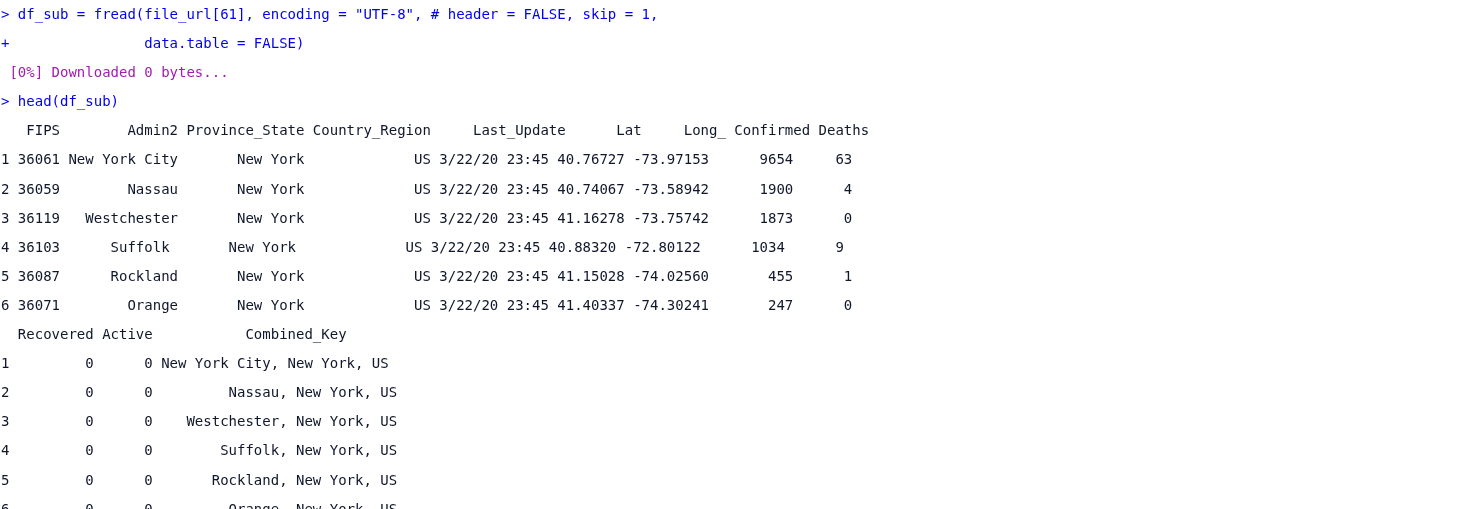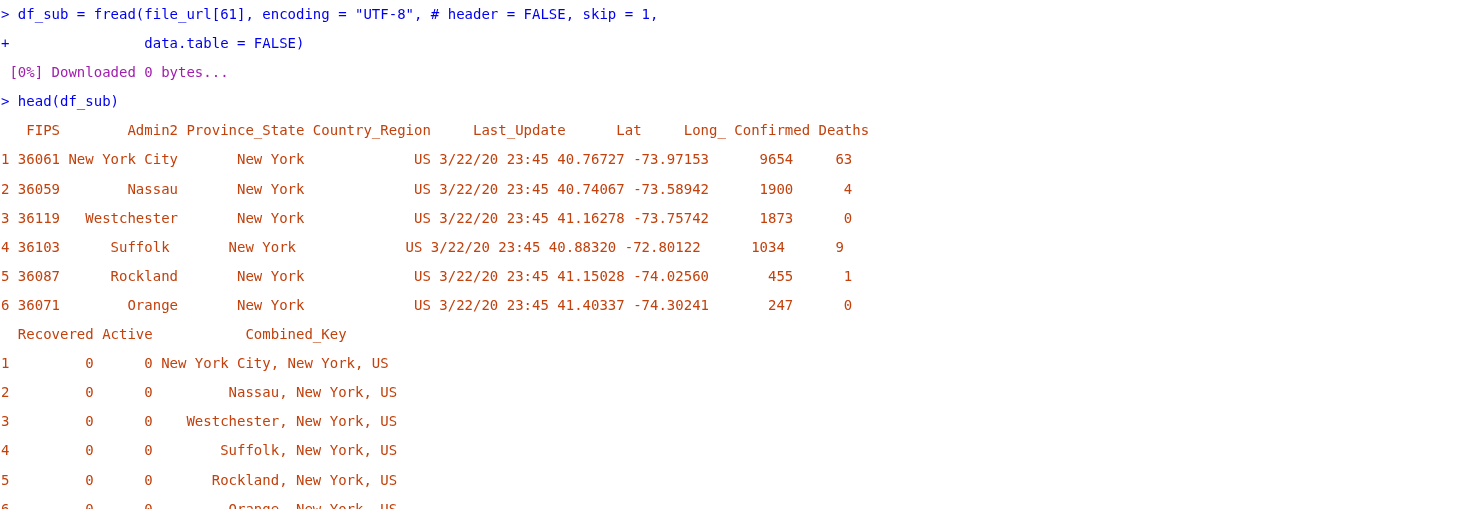--- a/index.html
+++ b/index.html
@@ -27,18 +27,18 @@
     box-sizing: border-box;
   }
   .line {
     white-space: pre;
     height: 29.1px;
     display: block;
     padding-left: 1px;
   }
   .cmd   { color: #0000ee; }
   .err   { color: #a21caf; }
-  .out   { color: #c2410c; }
+  .out   { color: #0f172a; }
 </style>
 </head>
 <body>
 
 <div id="console"><div class="line cmd">&gt; df_sub = fread(file_url[61], encoding = "UTF-8", # header = FALSE, skip = 1,</div><div class="line cmd">+                data.table = FALSE)</div><div class="line err"> [0%] Downloaded 0 bytes...</div><div class="line cmd">&gt; head(df_sub)</div><div class="line out">   FIPS        Admin2 Province_State Country_Region     Last_Update      Lat     Long_ Confirmed Deaths</div><div class="line out">1 36061 New York City       New York             US 3/22/20 23:45 40.76727 -73.97153      9654     63</div><div class="line out">2 36059        Nassau       New York             US 3/22/20 23:45 40.74067 -73.58942      1900      4</div><div class="line out">3 36119   Westchester       New York             US 3/22/20 23:45 41.16278 -73.75742      1873      0</div><div class="line out">4 36103      Suffolk       New York             US 3/22/20 23:45 40.88320 -72.80122      1034      9</div><div class="line out">5 36087      Rockland       New York             US 3/22/20 23:45 41.15028 -74.02560       455      1</div><div class="line out">6 36071        Orange       New York             US 3/22/20 23:45 41.40337 -74.30241       247      0</div><div class="line out">  Recovered Active           Combined_Key</div><div class="line out">1         0      0 New York City, New York, US</div><div class="line out">2         0      0         Nassau, New York, US</div><div class="line out">3         0      0    Westchester, New York, US</div><div class="line out">4         0      0        Suffolk, New York, US</div><div class="line out">5         0      0       Rockland, New York, US</div><div class="line out">6         0      0         Orange, New York, US</div></div>
 
 </body></html>

